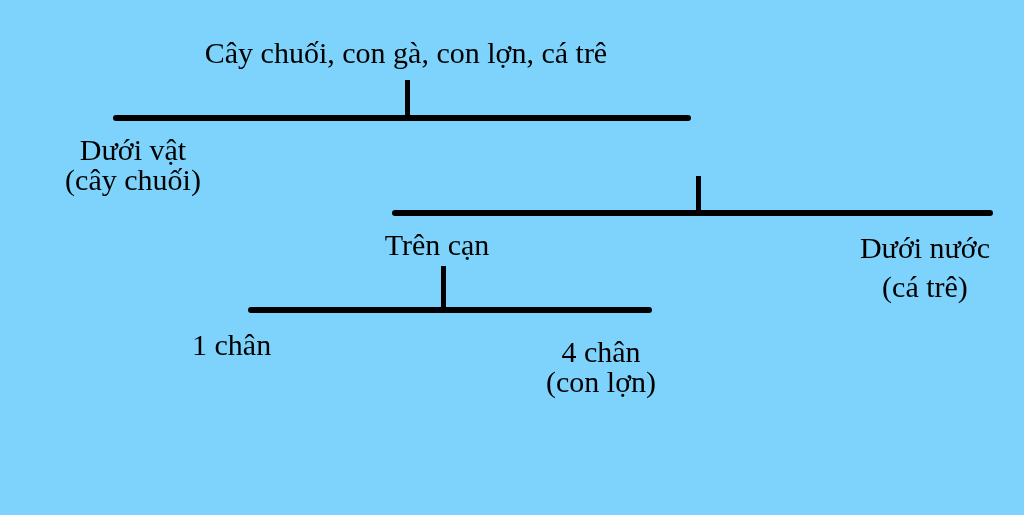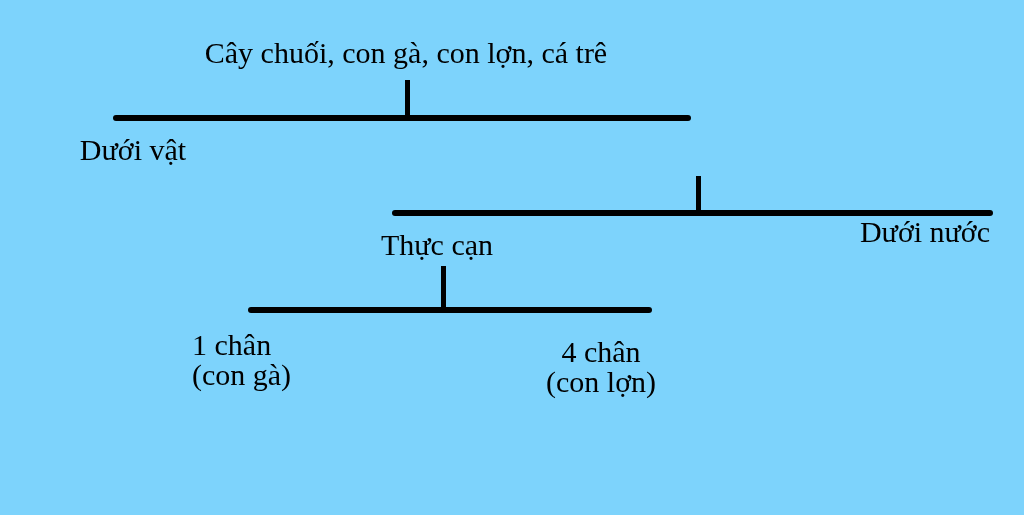--- a/index.html
+++ b/index.html
@@ -49,42 +49,43 @@
 <div class="canvas">
 
   <div class="diagram-label centered" style="left:106px; top:38px; width:600px;">Cây chuối, con gà, con lợn, cá trê</div>
 
   <div class="vline" style="left:405px; top:80px; height:38px;"></div>
 
   <div class="hline" style="left:113px; top:115px; width:578px;"></div>
 
   <div class="diagram-label centered" style="left:33px; top:135px;">
     <div>Dưới vật</div>
+    <div>(cây chuối)</div>
   </div>
 
 
   <div class="vline" style="left:696px; top:176px; height:37px;"></div>
 
   <div class="hline" style="left:392px; top:210px; width:601px;"></div>
 
   <div class="diagram-label centered" style="left:337px; top:230px;">
-    <div>Thực cạn</div>
+    <div>Trên cạn</div>
   </div>
 
-  <div class="diagram-label centered wide-gap" style="left:825px; top:212px;">
+  <div class="diagram-label centered wide-gap" style="left:825px; top:228px;">
     <div>Dưới nước</div>
+    <div>(cá trê)</div>
   </div>
 
   <div class="vline" style="left:441px; top:266px; height:44px;"></div>
 
   <div class="hline" style="left:248px; top:307px; width:404px;"></div>
 
   <div class="diagram-label" style="left:192px; top:330px; text-align:left;">
     <div>1 chân</div>
-    <div>(con gà)</div>
   </div>
 
   <div class="diagram-label centered" style="left:501px; top:337px;">
     <div>4 chân</div>
     <div>(con lợn)</div>
   </div>
 
 </div>
 
 </body></html>

